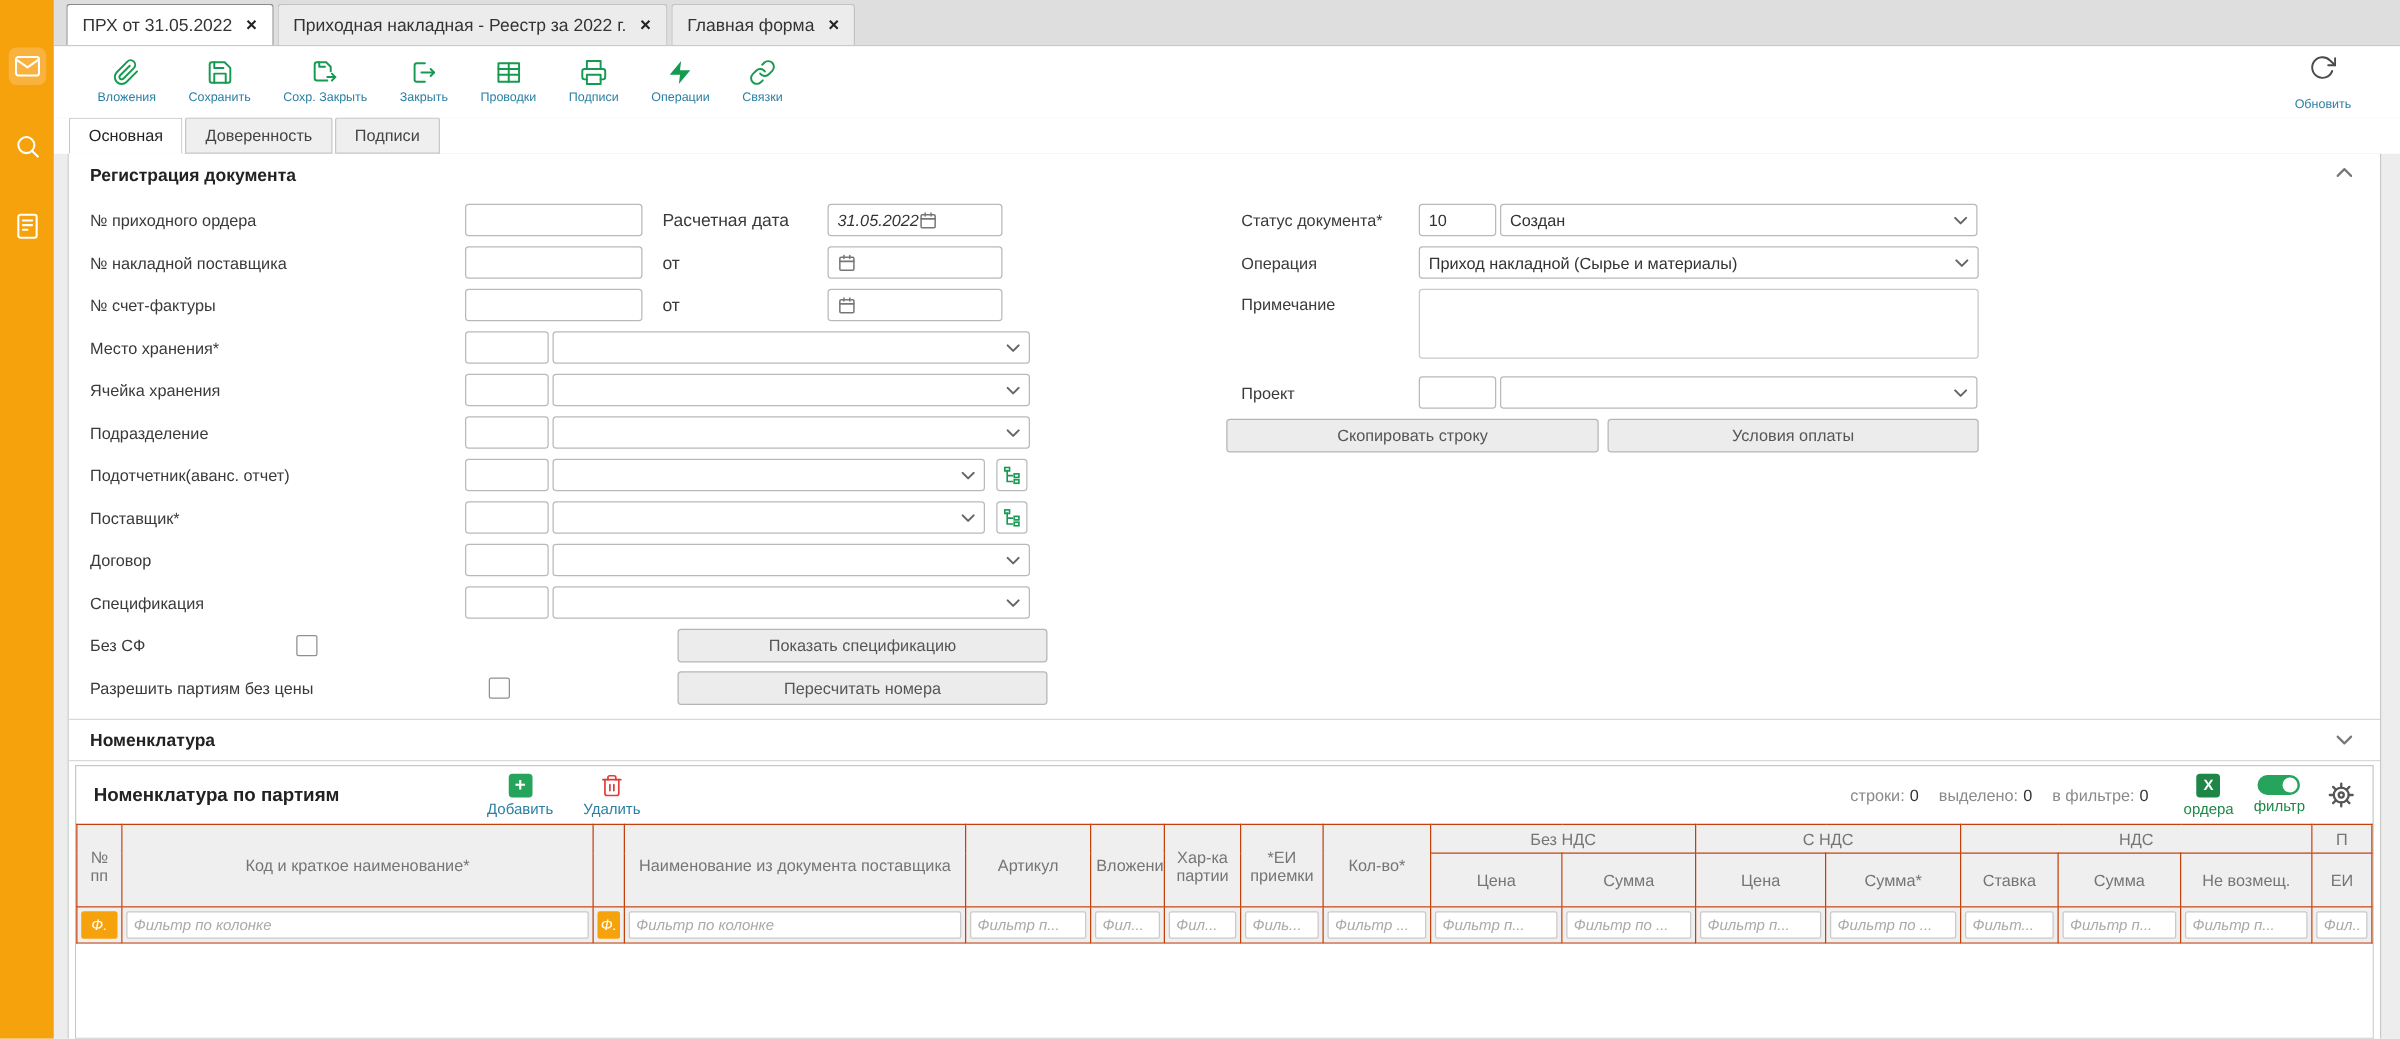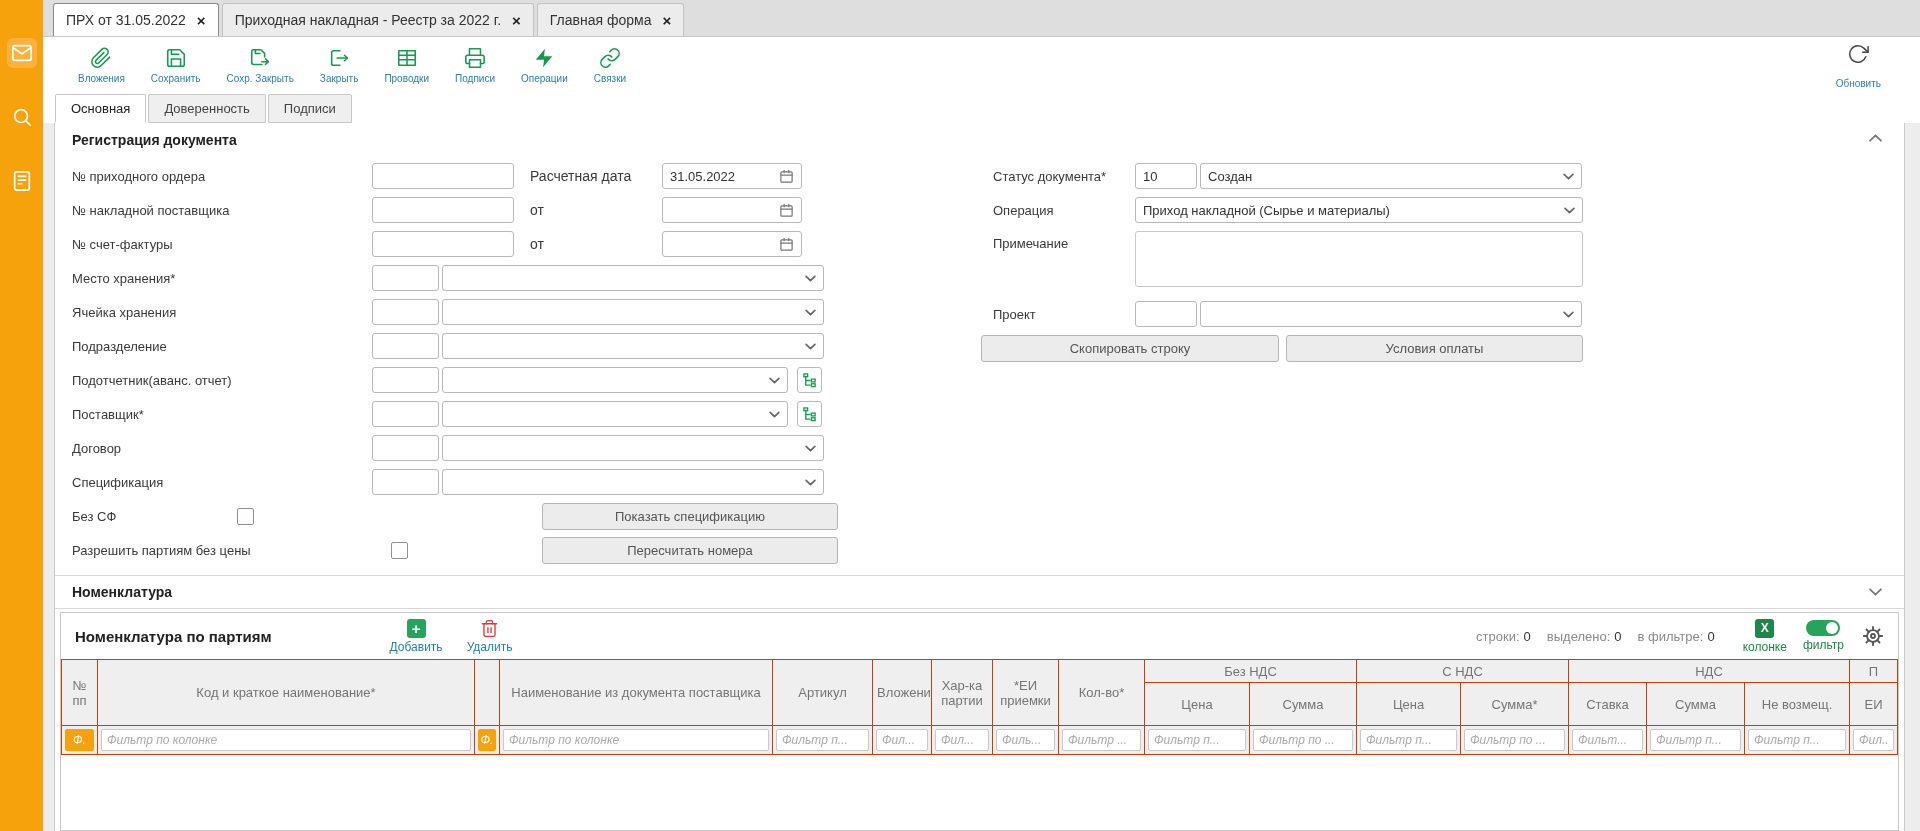--- a/index.html
+++ b/index.html
@@ -55,21 +55,21 @@
   .row{display:flex;align-items:center;height:34px;}
   .flabel{width:300px;flex:none;font-size:13px;color:#3a3a3a;}
   .rlabel{width:154px;flex:none;font-size:13px;color:#3a3a3a;padding-left:12px;box-sizing:border-box;}
   .midlabel{margin-left:16px;width:132px;flex:none;font-size:14px;color:#3a3a3a;}
   .ti{height:26px;box-sizing:border-box;border:1px solid #b9b9b9;border-radius:3px;background:#fff;font-size:13px;color:#333;
       padding:0 7px;outline:none;font-family:"Liberation Sans",sans-serif;}
   div.ti{display:flex;align-items:center;}
   .combo{justify-content:space-between;cursor:pointer;}
   .combo svg,.datebox svg{flex:none;}
   .chev{width:11px;height:7px;stroke:#666;fill:none;stroke-width:1.5;stroke-linecap:round;stroke-linejoin:round;}
-  .datebox{justify-content:space-between;cursor:pointer;}
+  .datebox{justify-content:flex-start;cursor:pointer;font-style:italic;}
   .cal{width:15px;height:15px;stroke:#777;fill:none;stroke-width:1.3;stroke-linecap:round;}
   .gap3{margin-left:3px;}
   .treebtn{width:25px;height:26px;box-sizing:border-box;border:1px solid #b9b9b9;border-radius:3px;background:#fff;
            display:flex;align-items:center;justify-content:center;margin-left:9px;cursor:pointer;}
   .treebtn svg{width:15px;height:15px;stroke:#169a51;fill:none;stroke-width:1.4;}
   .cb{width:17px;height:17px;box-sizing:border-box;border:1px solid #909090;border-radius:2px;background:#fefefe;cursor:pointer;flex:none;}
   .graybtn{height:27px;box-sizing:border-box;background:#ececec;border:1px solid #b5b5b5;border-radius:3px;
            font-size:13px;color:#555;display:flex;align-items:center;justify-content:center;cursor:pointer;}
   .note{width:448px;height:56px;box-sizing:border-box;border:1px solid #c9c9c9;border-radius:3px;resize:none;
         font-family:"Liberation Sans",sans-serif;font-size:13px;padding:5px 7px;outline:none;}
@@ -494,21 +494,21 @@
       </span>
       <span class="cnt" style="margin-left:16px">
         <span>выделено:</span><span class="val">0</span>
       </span>
       <span class="cnt" style="margin-left:16px">
         <span>в фильтре:</span><span class="val">0</span>
       </span>
 
       <div class="pbtn" style="margin-left:28px">
         <span class="xlicon">X</span>
-        <span class="lbl green">колонке</span>
+        <span class="lbl green">ордера</span>
       </div>
 
       <div class="pbtn" style="margin-left:16px">
         <span class="toggle">
             <span class="knob"></span>
           </span>
         <span class="lbl green">фильтр</span>
       </div>
 
       <div class="gear">

